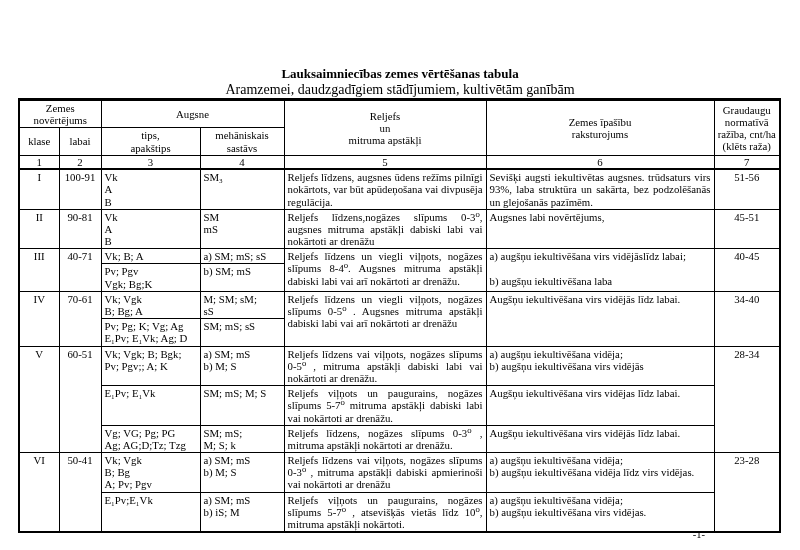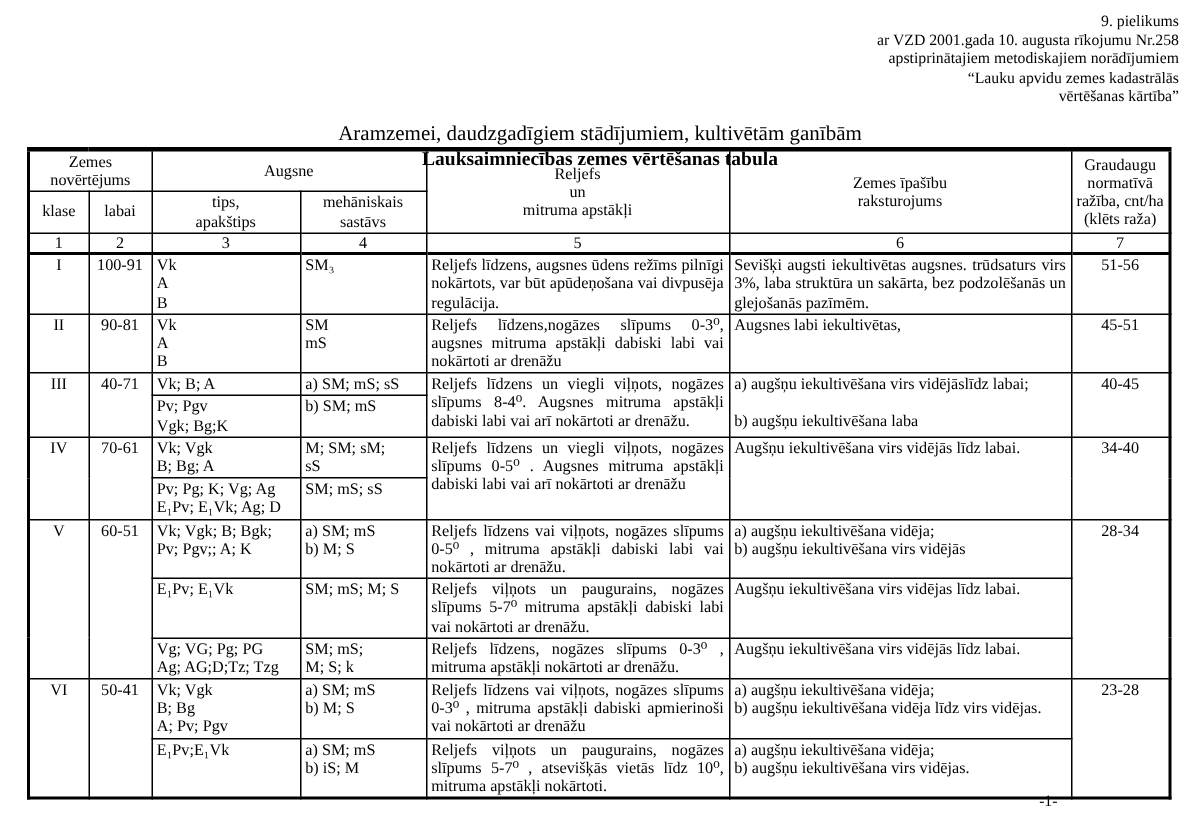--- a/index.html
+++ b/index.html
@@ -8,21 +8,21 @@
     font-family:"Liberation Serif","DejaVu Serif",serif;color:#000;
     -webkit-font-smoothing:antialiased;
   }
   .doc{position:absolute;inset:0;}
   .hdr{
     position:absolute;top:9px;right:14px;text-align:right;
     font-size:10.5px;line-height:1.2;white-space:pre-line;
   }
   .title{
     position:absolute;top:66px;left:0;width:100%;text-align:center;
-    font-size:13px;font-weight:bold;margin-top:32px;
+    font-size:13px;font-weight:bold;
   }
   .subtitle{
     position:absolute;top:82px;left:0;width:100%;text-align:center;
     font-size:14px;
   }
   table.val{
     position:absolute;left:18px;top:98px;width:761px;
     border-collapse:collapse;table-layout:fixed;
     border:2px solid #000;border-top:3px solid #000;
   }
@@ -41,25 +41,20 @@
   .pre{white-space:pre-line;}
   .pg{
     position:absolute;right:95px;bottom:10px;font-size:10.5px;
   }
 </style>
 </head>
 <body>
 
 <div class="doc">
 
-  <div class="hdr">9. pielikums
-ar VZD 2001.gada 10. augusta rīkojumu Nr.258
-apstiprinātajiem metodiskajiem norādījumiem
-“Lauku apvidu zemes kadastrālās
-vērtēšanas kārtība”</div>
 
   <div class="title">Lauksaimniecības zemes vērtēšanas tabula</div>
   <div class="subtitle">Aramzemei, daudzgadīgiem stādījumiem,  kultivētām ganībām</div>
 
   <table class="val">
     <colgroup>
       <col style="width:40px">
         <col style="width:42px">
         <col style="width:99px">
       <col style="width:84px">
@@ -102,34 +97,34 @@
     </tr>
 
     <tr>
       <td class="c">I</td>
       <td class="c">100-91</td>
       <td class="pre">Vk
 A
 B</td>
       <td class="pre">SM₃</td>
       <td class="j">Reljefs līdzens, augsnes ūdens režīms pilnīgi nokārtots, var būt apūdeņošana vai divpusēja regulācija.</td>
-      <td class="j">Sevišķi augsti iekultivētas augsnes. trūdsaturs virs 3%, laba struktūra un sakārta, bez podzolēšanās un glejošanās pazīmēm.</td>
+      <td class="j">Sevišķi augsti iekultivētas augsnes. trūdsaturs virs 93%, laba struktūra un sakārta, bez podzolēšanās un glejošanās pazīmēm.</td>
       <td class="c">51-56</td>
     </tr>
 
     <tr>
       <td class="c">II</td>
       <td class="c">90-81</td>
       <td class="pre">Vk
 A
 B</td>
       <td class="pre">SM
 mS</td>
       <td class="j">Reljefs līdzens,nogāzes slīpums 0-3⁰, augsnes mitruma apstākļi dabiski labi vai nokārtoti ar drenāžu</td>
-      <td>Augsnes labi iekultivētas,</td>
+      <td>Augsnes labi novērtējums,</td>
       <td class="c">45-51</td>
     </tr>
 
     <tr>
       <td class="c" rowspan="2">III</td>
       <td class="c" rowspan="2">40-71</td>
       <td class="pre">Vk; B; A</td>
       <td class="pre">a) SM; mS; sS</td>
       <td class="j" rowspan="2">Reljefs līdzens un viegli viļņots, nogāzes slīpums 8-4⁰. Augsnes mitruma apstākļi dabiski labi vai arī nokārtoti ar drenāžu.</td>
       <td class="pre" rowspan="2">a) augšņu iekultivēšana virs vidējāslīdz labai;

